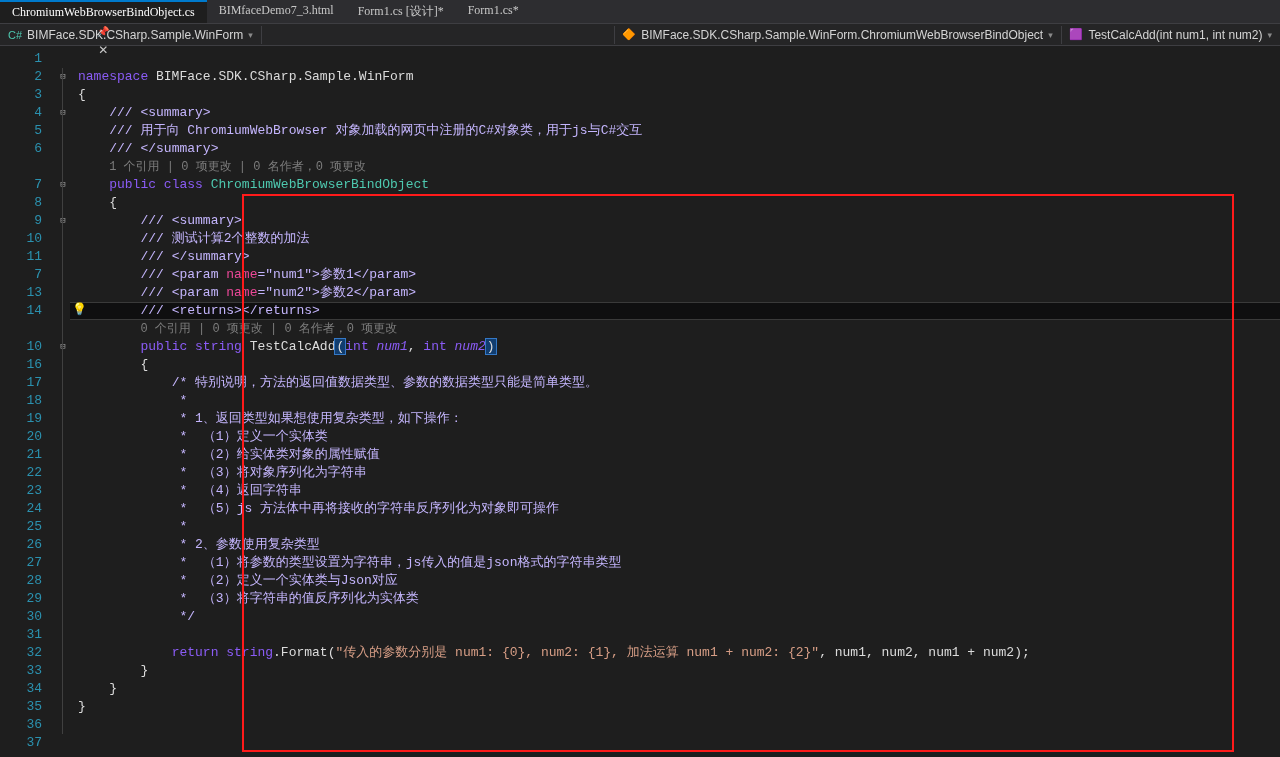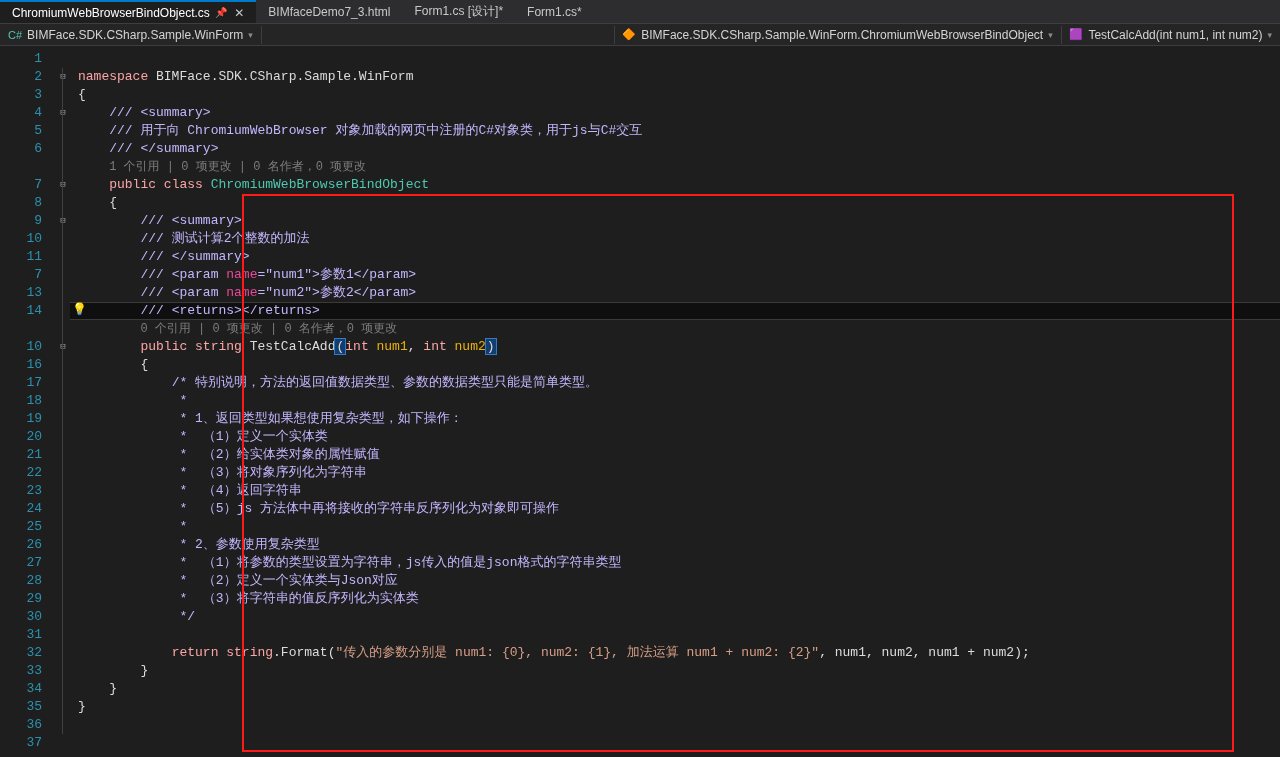--- a/index.html
+++ b/index.html
@@ -7,21 +7,22 @@
   background:#1e1e1e; color:#d4d4d4;
   font-family: Consolas,"Courier New",monospace;
   font-size:13px; width:1280px; height:757px; overflow:hidden;
 }
 .tabs {
   display:flex; background:#2d2d30; height:24px; border-bottom:1px solid #3e3e42;
 }
 .tab {
   padding:3px 12px; color:#c8c8c8; font-size:12px;
   display:flex; align-items:center; gap:6px;
-  font-family:Liberation Sans, sans-serif;
+  font-family:Liberation Serif, serif;
+  flex-direction:column;
 }
 .tab.active {
   background:#1e1e1e; border-top:2px solid #007acc; color:#fff;
 }
 .tab .pin { color:#8a8a8a; font-size:10px; }
 .tab .close { color:#c8c8c8; cursor:pointer; }
 .nav {
   display:flex; background:#252526; height:22px; border-bottom:1px solid #3e3e42;
   font-family:"Segoe UI",sans-serif; font-size:12px; align-items:center;
 }
@@ -51,28 +52,28 @@
   height:18px; display:flex; align-items:center; justify-content:center;
   color:#a0a0a0; font-size:9px;
 }
 .fold .line {
   position:absolute; left:6px; width:1px; background:#404040;
 }
 .code {
   flex:1; line-height:18px; padding-top:4px; position:relative; overflow:hidden;
 }
 .row { height:18px; white-space:pre; padding-left:8px; }
-.c-kw { color:#fca5a5; }
+.c-kw { color:#8b5cf6; }
 .c-ty { color:#4ec9b0; }
 .c-id { color:#dcdcdc; }
 .c-cm { color:#c4b5fd; }
 .c-st { color:#d69d85; }
 .c-pn { color:#dcdcdc; }
 .c-ref { color:#7c7c7c; font-size:12px; }
-.c-pa { color:#eab308; }
+.c-pa { color:#8b5cf6;font-style:italic; }
 .c-att { color:#ec4899; }
 .redbox {
   position:absolute; border:2px solid #ff1a1a; pointer-events:none;
   left:172px; top:148px; width:992px; height:558px;
 }
 .hl {
   position:absolute; left:0; right:0; height:18px; top:256px;
   background:#0f0f10; border-top:1px solid #3a3a3a; border-bottom:1px solid #3a3a3a;
   z-index:-1;
 }

